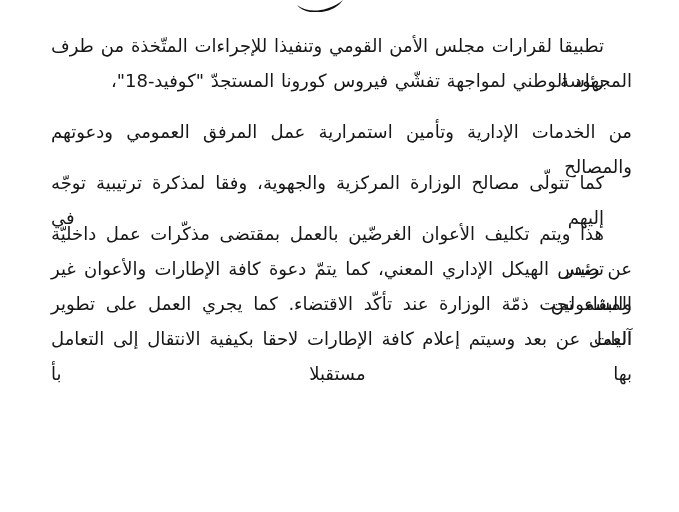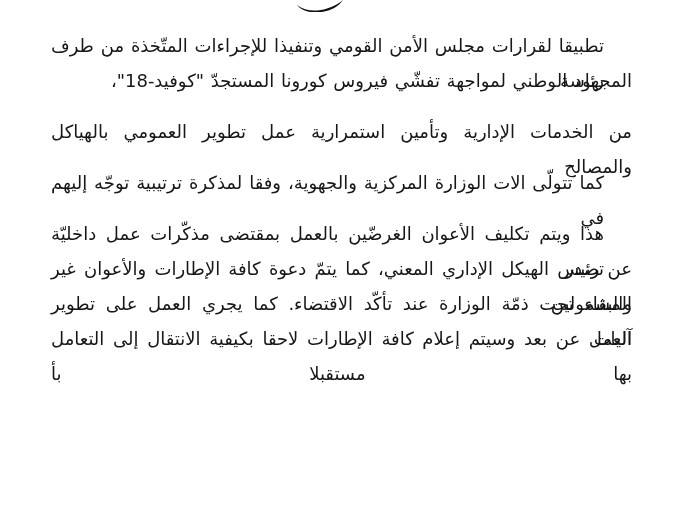--- a/index.html
+++ b/index.html
@@ -46,24 +46,24 @@
 <div class="page">
   <svg class="title-remnant" viewBox="0 0 48 12" xmlns="http://www.w3.org/2000/svg">
     <path d="M1 5 C 9 11, 20 12, 31 8.5 C 38 6.5, 43 3.5, 47 0 C 42 7.5, 33 11.5, 22 12.5 C 13 13, 5 10, 1 5 Z" fill="#111111"></path>
   </svg>
   <div class="doc-body" id="doc-body">
       <div class="paragraph">
         <div class="line first">تطبيقا لقرارات مجلس الأمن القومي وتنفيذا للإجراءات المتّخذة من طرف رئاسة</div>
         <div class="line last">المجهود الوطني لمواجهة تفشّي فيروس كورونا المستجدّ "كوفيد-18"،</div>
       </div>
       <div class="paragraph">
-        <div class="line">من الخدمات الإدارية وتأمين استمرارية عمل تطوير العمومي بالهياكل والمصالح</div>
+        <div class="line">من الخدمات الإدارية وتأمين استمرارية عمل المرفق العمومي ودعوتهم والمصالح</div>
       </div>
       <div class="paragraph">
-        <div class="line first">كما تتولّى الات الوزارة المركزية والجهوية، وفقا لمذكرة ترتيبية توجّه إليهم في</div>
+        <div class="line first">كما تتولّى مصالح الوزارة المركزية والجهوية، وفقا لمذكرة ترتيبية توجّه إليهم في</div>
       </div>
       <div class="paragraph">
         <div class="line first">هذا ويتم تكليف الأعوان الغرضّين بالعمل بمقتضى مذكّرات عمل داخليّة تصدر</div>
         <div class="line">عن رئيس الهيكل الإداري المعني، كما يتمّ دعوة كافة الإطارات والأعوان غير المشمولين</div>
         <div class="line">والبقاء تحت ذمّة الوزارة عند تأكّد الاقتضاء. كما يجري العمل على تطوير آليات</div>
         <div class="line">العمل عن بعد وسيتم إعلام كافة الإطارات لاحقا بكيفية الانتقال إلى التعامل بها مستقبلا بأ</div>
       </div>
     </div>
 </div>
 

